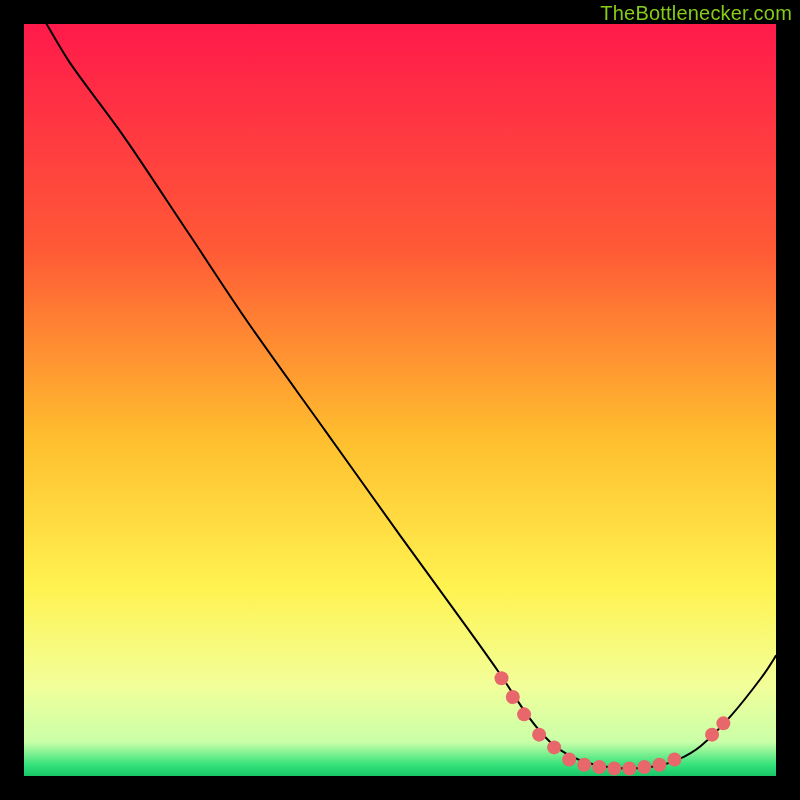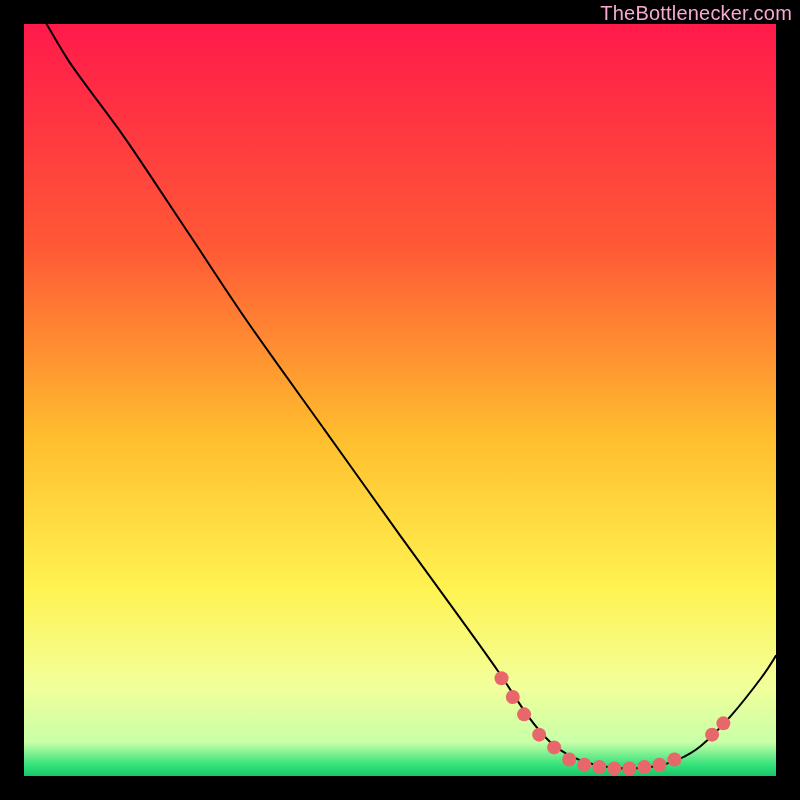--- a/index.html
+++ b/index.html
@@ -22,21 +22,21 @@
     left: 24px;
     top: 24px;
     width: 752px;
     height: 752px;
     box-sizing: border-box;
   }
   .branding {
     position: absolute;
     top: 2px;
     right: 8px;
-    color: #f9a8d4;
+    color: #84cc16;
     font-size: 20px;
     letter-spacing: 0.2px;
     white-space: nowrap;
   }
   .svg-wrap {
     position: absolute;
     inset: 0;
   }
   svg {
     width: 100%;

